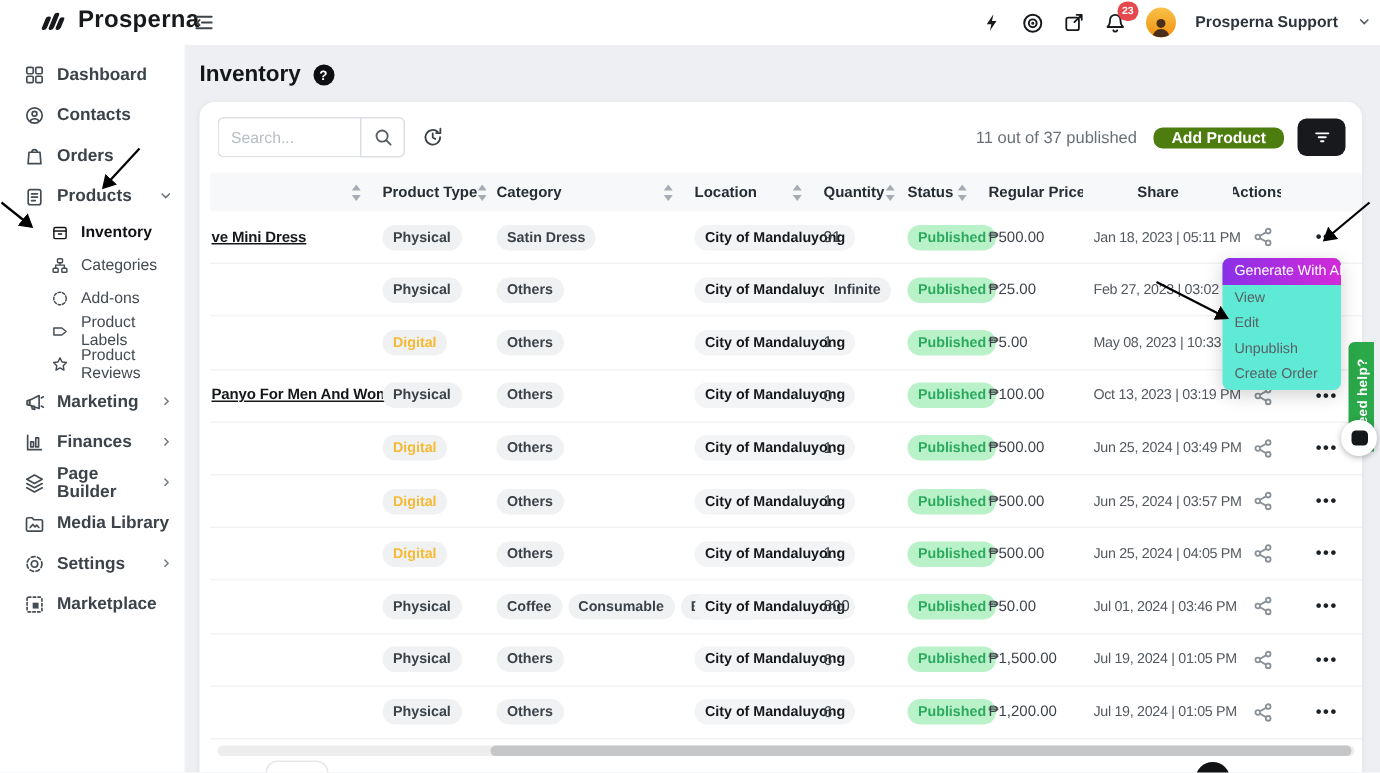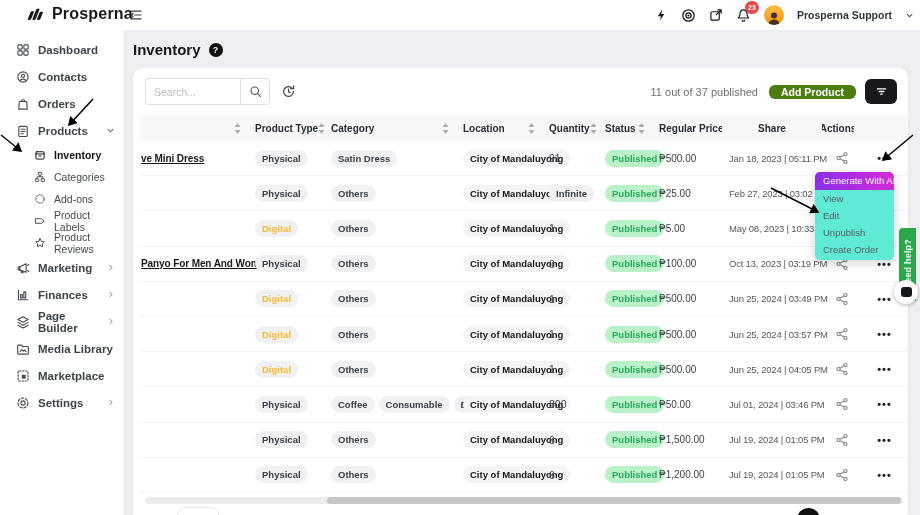--- a/index.html
+++ b/index.html
@@ -291,39 +291,39 @@
           <svg width="14" height="14" viewBox="0 0 15 15" fill="none" stroke="currentColor" stroke-width="1.2" stroke-linecap="round" stroke-linejoin="round">
             <path d="M1.8 12V4.4c0-.5.4-1 1-1h3l1.2 1.4h5.2c.6 0 1 .5 1 1V12c0 .5-.4 1-1 1H2.8c-.6 0-1-.5-1-1z"></path>
             <path d="M4.4 10.4l1.9-2.2 1.6 1.7 1.2-1.3 1.5 1.8"></path>
           </svg>
         </span>
         <span class="slabel">Media Library</span>
       </div>
       <div class="side-item">
         <span class="sicon">
           <svg width="14" height="14" viewBox="0 0 15 15" fill="none" stroke="currentColor" stroke-width="1.2" stroke-linecap="round" stroke-linejoin="round">
-            <rect x="2.2" y="2.2" width="10.6" height="10.6" rx="1" stroke-dasharray="1.7 1.7"></rect>
-            <rect x="6.2" y="6.2" width="4.2" height="4.2" fill="currentColor" stroke="none"></rect>
-          </svg>
-        </span>
-        <span class="slabel">Marketplace</span>
-      </div>
-      <div class="side-item">
-        <span class="sicon">
-          <svg width="14" height="14" viewBox="0 0 15 15" fill="none" stroke="currentColor" stroke-width="1.2" stroke-linecap="round" stroke-linejoin="round">
             <circle cx="7.5" cy="7.5" r="2.3"></circle>
             <circle cx="7.5" cy="7.5" r="5.3" stroke-dasharray="2.7 1.8"></circle>
           </svg>
         </span>
         <span class="slabel">Settings</span>
         <span class="schev">
           <svg width="8" height="9" viewBox="0 0 15 15" fill="none" stroke="currentColor" stroke-width="1.8" stroke-linecap="round">
             <path d="M5.5 3.5l4 4-4 4"></path>
           </svg>
         </span>
+      </div>
+      <div class="side-item">
+        <span class="sicon">
+          <svg width="14" height="14" viewBox="0 0 15 15" fill="none" stroke="currentColor" stroke-width="1.2" stroke-linecap="round" stroke-linejoin="round">
+            <rect x="2.2" y="2.2" width="10.6" height="10.6" rx="1" stroke-dasharray="1.7 1.7"></rect>
+            <rect x="6.2" y="6.2" width="4.2" height="4.2" fill="currentColor" stroke="none"></rect>
+          </svg>
+        </span>
+        <span class="slabel">Marketplace</span>
       </div>
     </div>
 </nav>
 
 <div id="page-title-row">
   <span id="page-title">Inventory</span>
   <span id="help-badge">?</span>
 </div>
 
 <section id="card">

